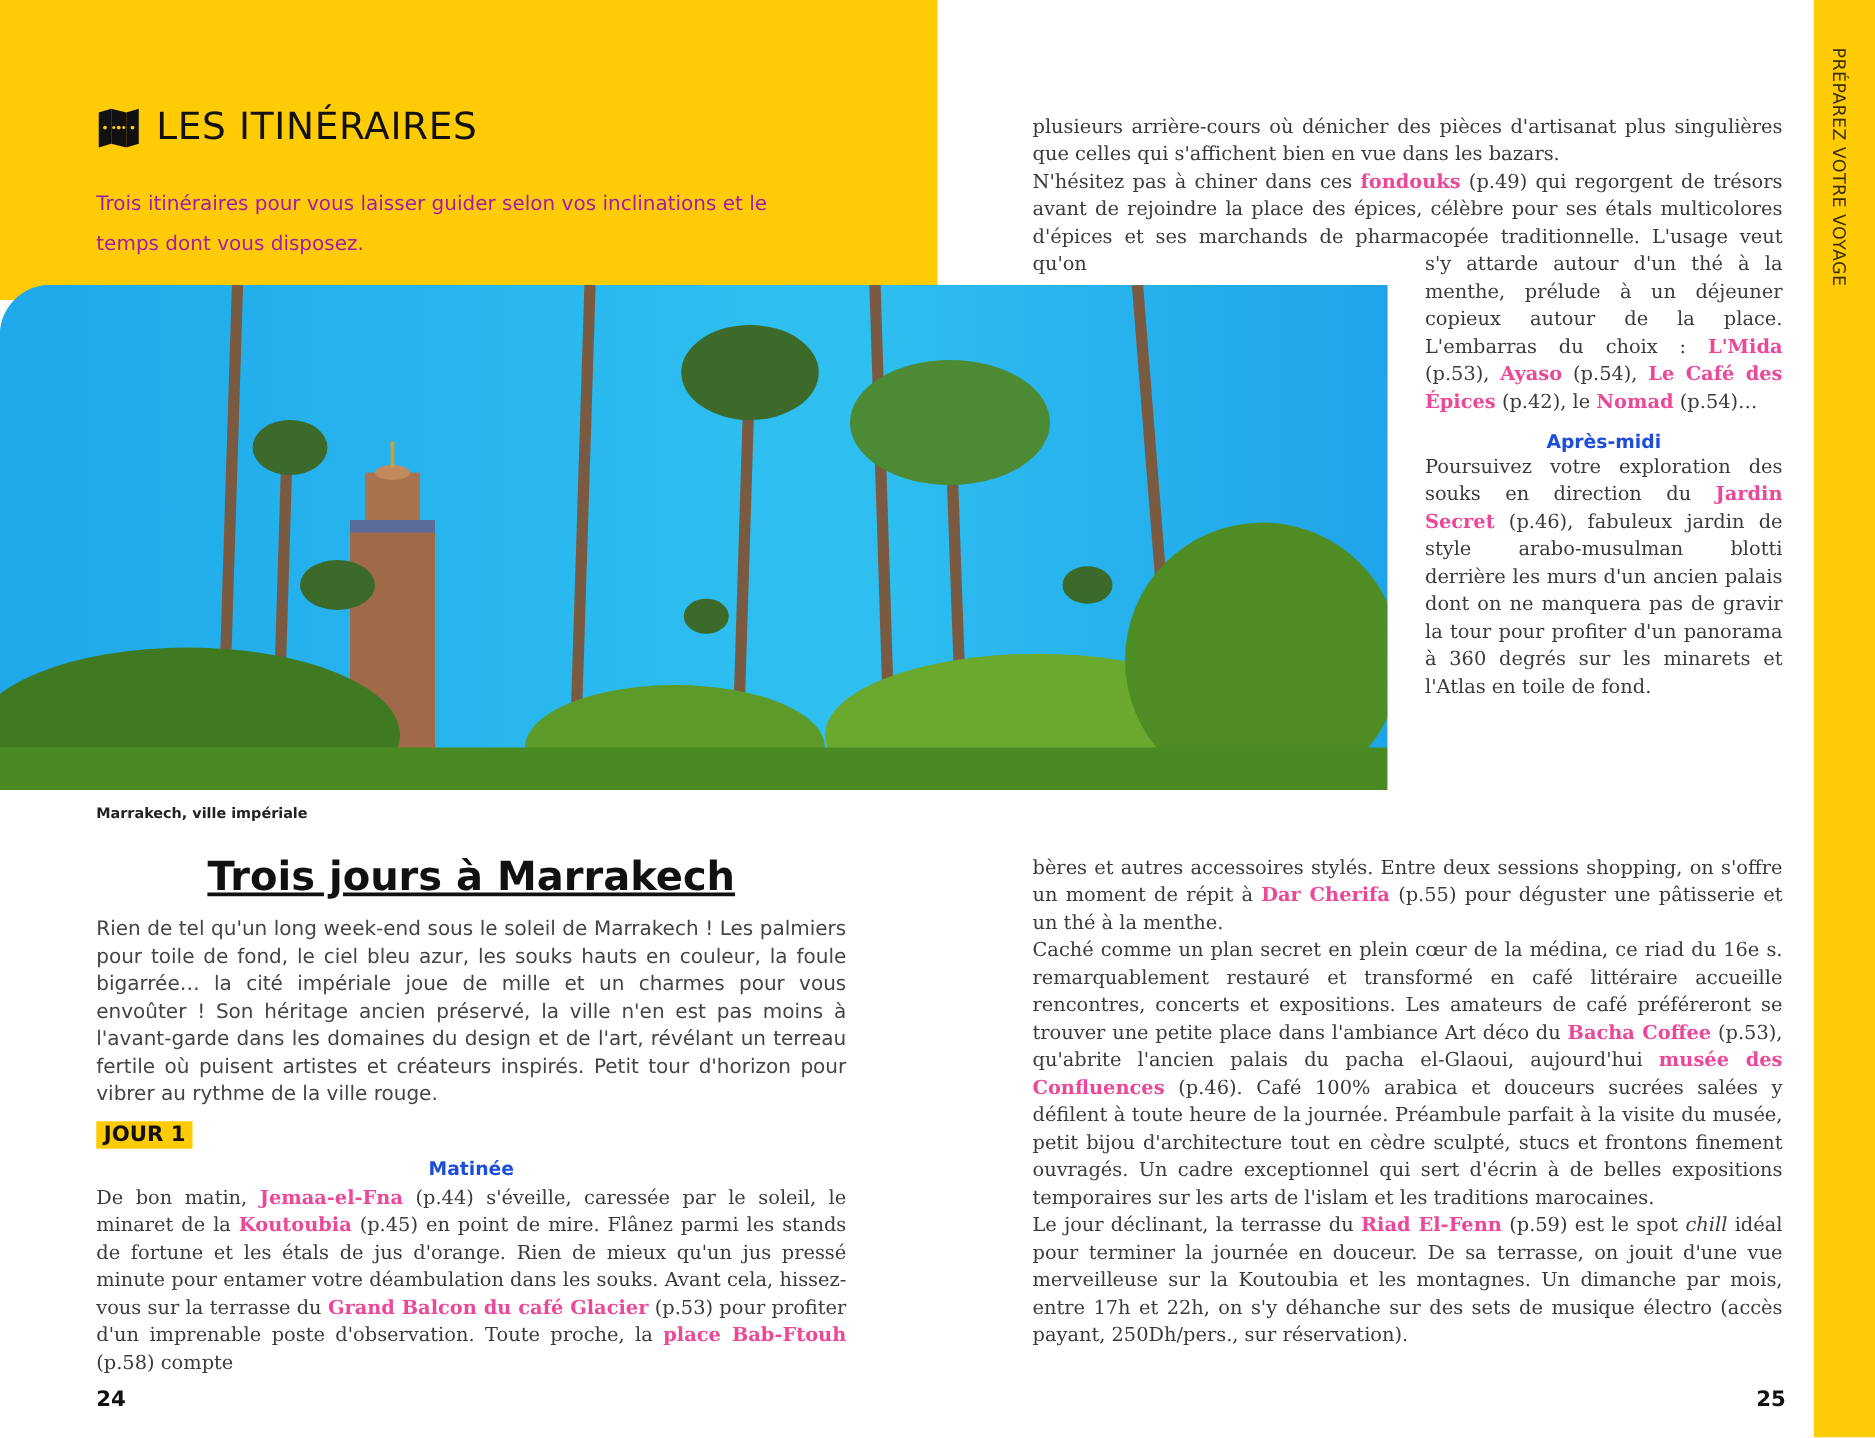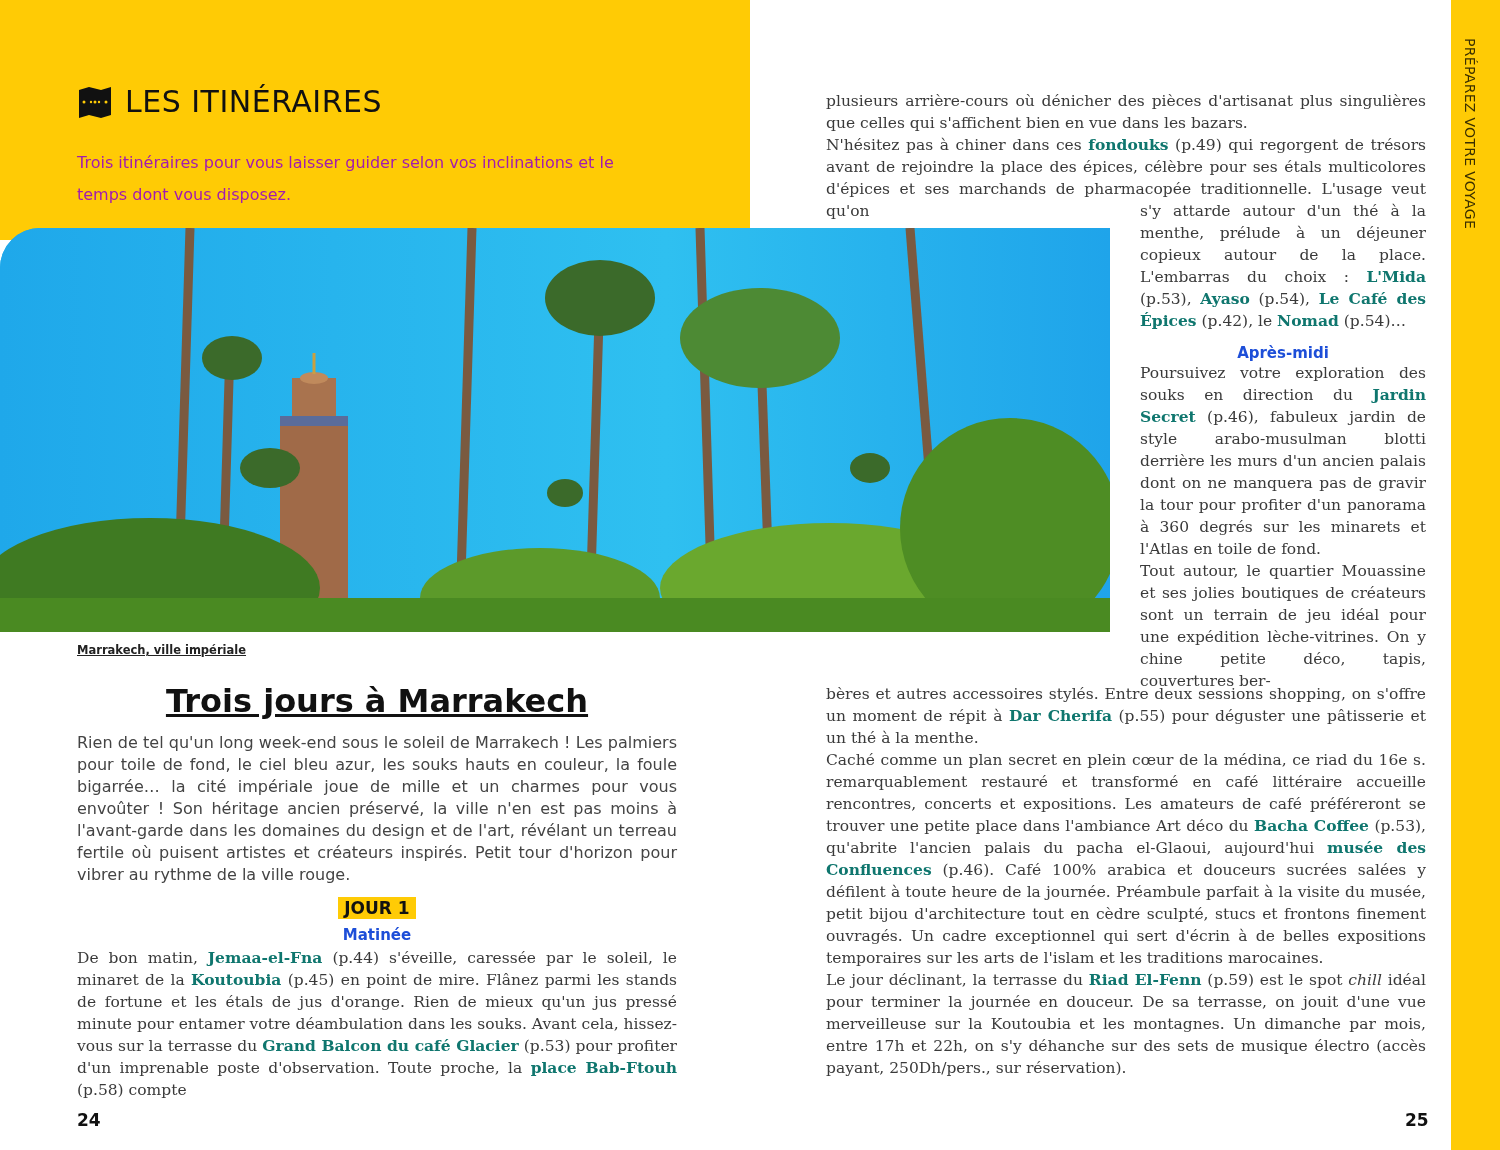--- a/index.html
+++ b/index.html
@@ -11,32 +11,32 @@
   .side-label { position: absolute; left: 1462px; top: 38px; writing-mode: vertical-rl; font-family: "DejaVu Sans", sans-serif; font-size: 14px; letter-spacing: 0.3px; color: #3a2f00; }
 
   .section-title { position: absolute; left: 77px; top: 84px; display: flex; align-items: center; gap: 12px; }
   .section-title .icon { width: 36px; height: 34px; }
   .section-title h1 { font-family: "DejaVu Sans", sans-serif; font-weight: normal; font-size: 30px; letter-spacing: 0.5px; color: #111; }
   .section-intro { position: absolute; left: 77px; top: 147px; width: 560px; font-family: "DejaVu Sans", sans-serif; font-size: 16px; line-height: 32px; color: #a21caf; }
 
   .photo { position: absolute; left: 0; top: 228px; width: 1110px; height: 404px; border-top-left-radius: 40px; overflow: hidden;
     background: linear-gradient(180deg, #1aa6e8 0%, #2bb9ee 45%, #5cc7e8 75%, #7fc29a 100%); }
   .photo svg { width: 100%; height: 100%; display: block; }
-  .caption { position: absolute; left: 77px; top: 643px; font-family: "DejaVu Sans", sans-serif; font-weight: bold; font-size: 11.5px; color: #222; text-decoration: underline; }
+  .caption { position: absolute; left: 77px; top: 643px; font-family: "DejaVu Sans", sans-serif; font-weight: bold; font-size: 11.5px; color: #222; }
 
   .article-title { position: absolute; left: 77px; top: 682px; width: 600px; text-align: center; font-family: "DejaVu Sans", sans-serif; font-weight: bold; font-size: 32px; color: #111; text-decoration: underline; }
   .lead { position: absolute; left: 77px; top: 732px; width: 600px; font-family: "DejaVu Sans", sans-serif; font-size: 16px; line-height: 22px; color: #444; text-align: justify; }
 
-  .day-badge-wrap { position: absolute; left: 77px; top: 897px; width: 600px; text-align: center; }
+  .day-badge-wrap { position: absolute; left: 77px; top: 897px; width: 600px; text-align: left; }
   .day-badge { display: inline-block; background: #ffcb05; font-family: "DejaVu Sans", sans-serif; font-weight: bold; font-size: 17px; padding: 1px 6px; color: #111; }
   .subhead { font-family: "DejaVu Sans", sans-serif; font-weight: bold; font-size: 15px; color: #1d4ed8; text-align: center; }
   .sub-matinee { position: absolute; left: 77px; top: 926px; width: 600px; }
 
   .body-text { font-size: 15.5px; line-height: 22px; color: #3a3a3a; text-align: justify; }
-  .body-text b { color: #0f766e; }
+  .body-text b { color: #ec4899; }
   .col-left { position: absolute; left: 77px; top: 947px; width: 600px; }
 
   .col-right-top { position: absolute; left: 826px; top: 90px; width: 600px; }
   .col-right-narrow { position: absolute; left: 1140px; top: 200px; width: 286px; }
   .sub-apres { margin: 12px 0 0 0; }
   .col-right-bottom { position: absolute; left: 826px; top: 683px; width: 600px; }
 
   .page-num { position: absolute; top: 1110px; font-family: "DejaVu Sans", sans-serif; font-weight: bold; font-size: 17px; color: #111; }
   .p-left { left: 77px; }
   .p-right { left: 1405px; }
@@ -122,21 +122,20 @@
 
 <div class="col-right-top">
   <p class="body-text">plusieurs arrière-cours où dénicher des pièces d'artisanat plus singulières que celles qui s'affichent bien en vue dans les bazars.</p>
   <p class="body-text"><span>N'hésitez pas à chiner dans ces </span><b>fondouks</b><span> (p.49) qui regorgent de trésors avant de rejoindre la place des épices, célèbre pour ses étals multicolores d'épices et ses marchands de pharmacopée traditionnelle. L'usage veut qu'on</span></p>
 </div>
 
 <div class="col-right-narrow">
   <p class="body-text"><span>s'y attarde autour d'un thé à la menthe, prélude à un déjeuner copieux autour de la place. L'embarras du choix : </span><b>L'Mida</b><span> (p.53), </span><b>Ayaso</b><span> (p.54), </span><b>Le Café des Épices</b><span> (p.42), le </span><b>Nomad</b><span> (p.54)…</span></p>
   <div class="subhead sub-apres">Après-midi</div>
   <p class="body-text"><span>Poursuivez votre exploration des souks en direction du </span><b>Jardin Secret</b><span> (p.46), fabuleux jardin de style arabo-musulman blotti derrière les murs d'un ancien palais dont on ne manquera pas de gravir la tour pour profiter d'un panorama à 360 degrés sur les minarets et l'Atlas en toile de fond.</span></p>
-  <p class="body-text">Tout autour, le quartier Mouassine et ses jolies boutiques de créateurs sont un terrain de jeu idéal pour une expédition lèche-vitrines. On y chine petite déco, tapis, couvertures ber-</p>
 </div>
 
 <div class="col-right-bottom">
   <p class="body-text"><span>bères et autres accessoires stylés. Entre deux sessions shopping, on s'offre un moment de répit à </span><b>Dar Cherifa</b><span> (p.55) pour déguster une pâtisserie et un thé à la menthe.</span></p>
   <p class="body-text"><span>Caché comme un plan secret en plein cœur de la médina, ce riad du 16e s. remarquablement restauré et transformé en café littéraire accueille rencontres, concerts et expositions. Les amateurs de café préféreront se trouver une petite place dans l'ambiance Art déco du </span><b>Bacha Coffee</b><span> (p.53), qu'abrite l'ancien palais du pacha el-Glaoui, aujourd'hui </span><b>musée des Confluences</b><span> (p.46). Café 100% arabica et douceurs sucrées salées y défilent à toute heure de la journée. Préambule parfait à la visite du musée, petit bijou d'architecture tout en cèdre sculpté, stucs et frontons finement ouvragés. Un cadre exceptionnel qui sert d'écrin à de belles expositions temporaires sur les arts de l'islam et les traditions marocaines.</span></p>
   <p class="body-text"><span>Le jour déclinant, la terrasse du </span><b>Riad El-Fenn</b><span> (p.59) est le spot </span><i>chill</i><span> idéal pour terminer la journée en douceur. De sa terrasse, on jouit d'une vue merveilleuse sur la Koutoubia et les montagnes. Un dimanche par mois, entre 17h et 22h, on s'y déhanche sur des sets de musique électro (accès payant, 250Dh/pers., sur réservation).</span></p>
 </div>
 
 <div class="page-num p-left">24</div>
 <div class="page-num p-right">25</div>

